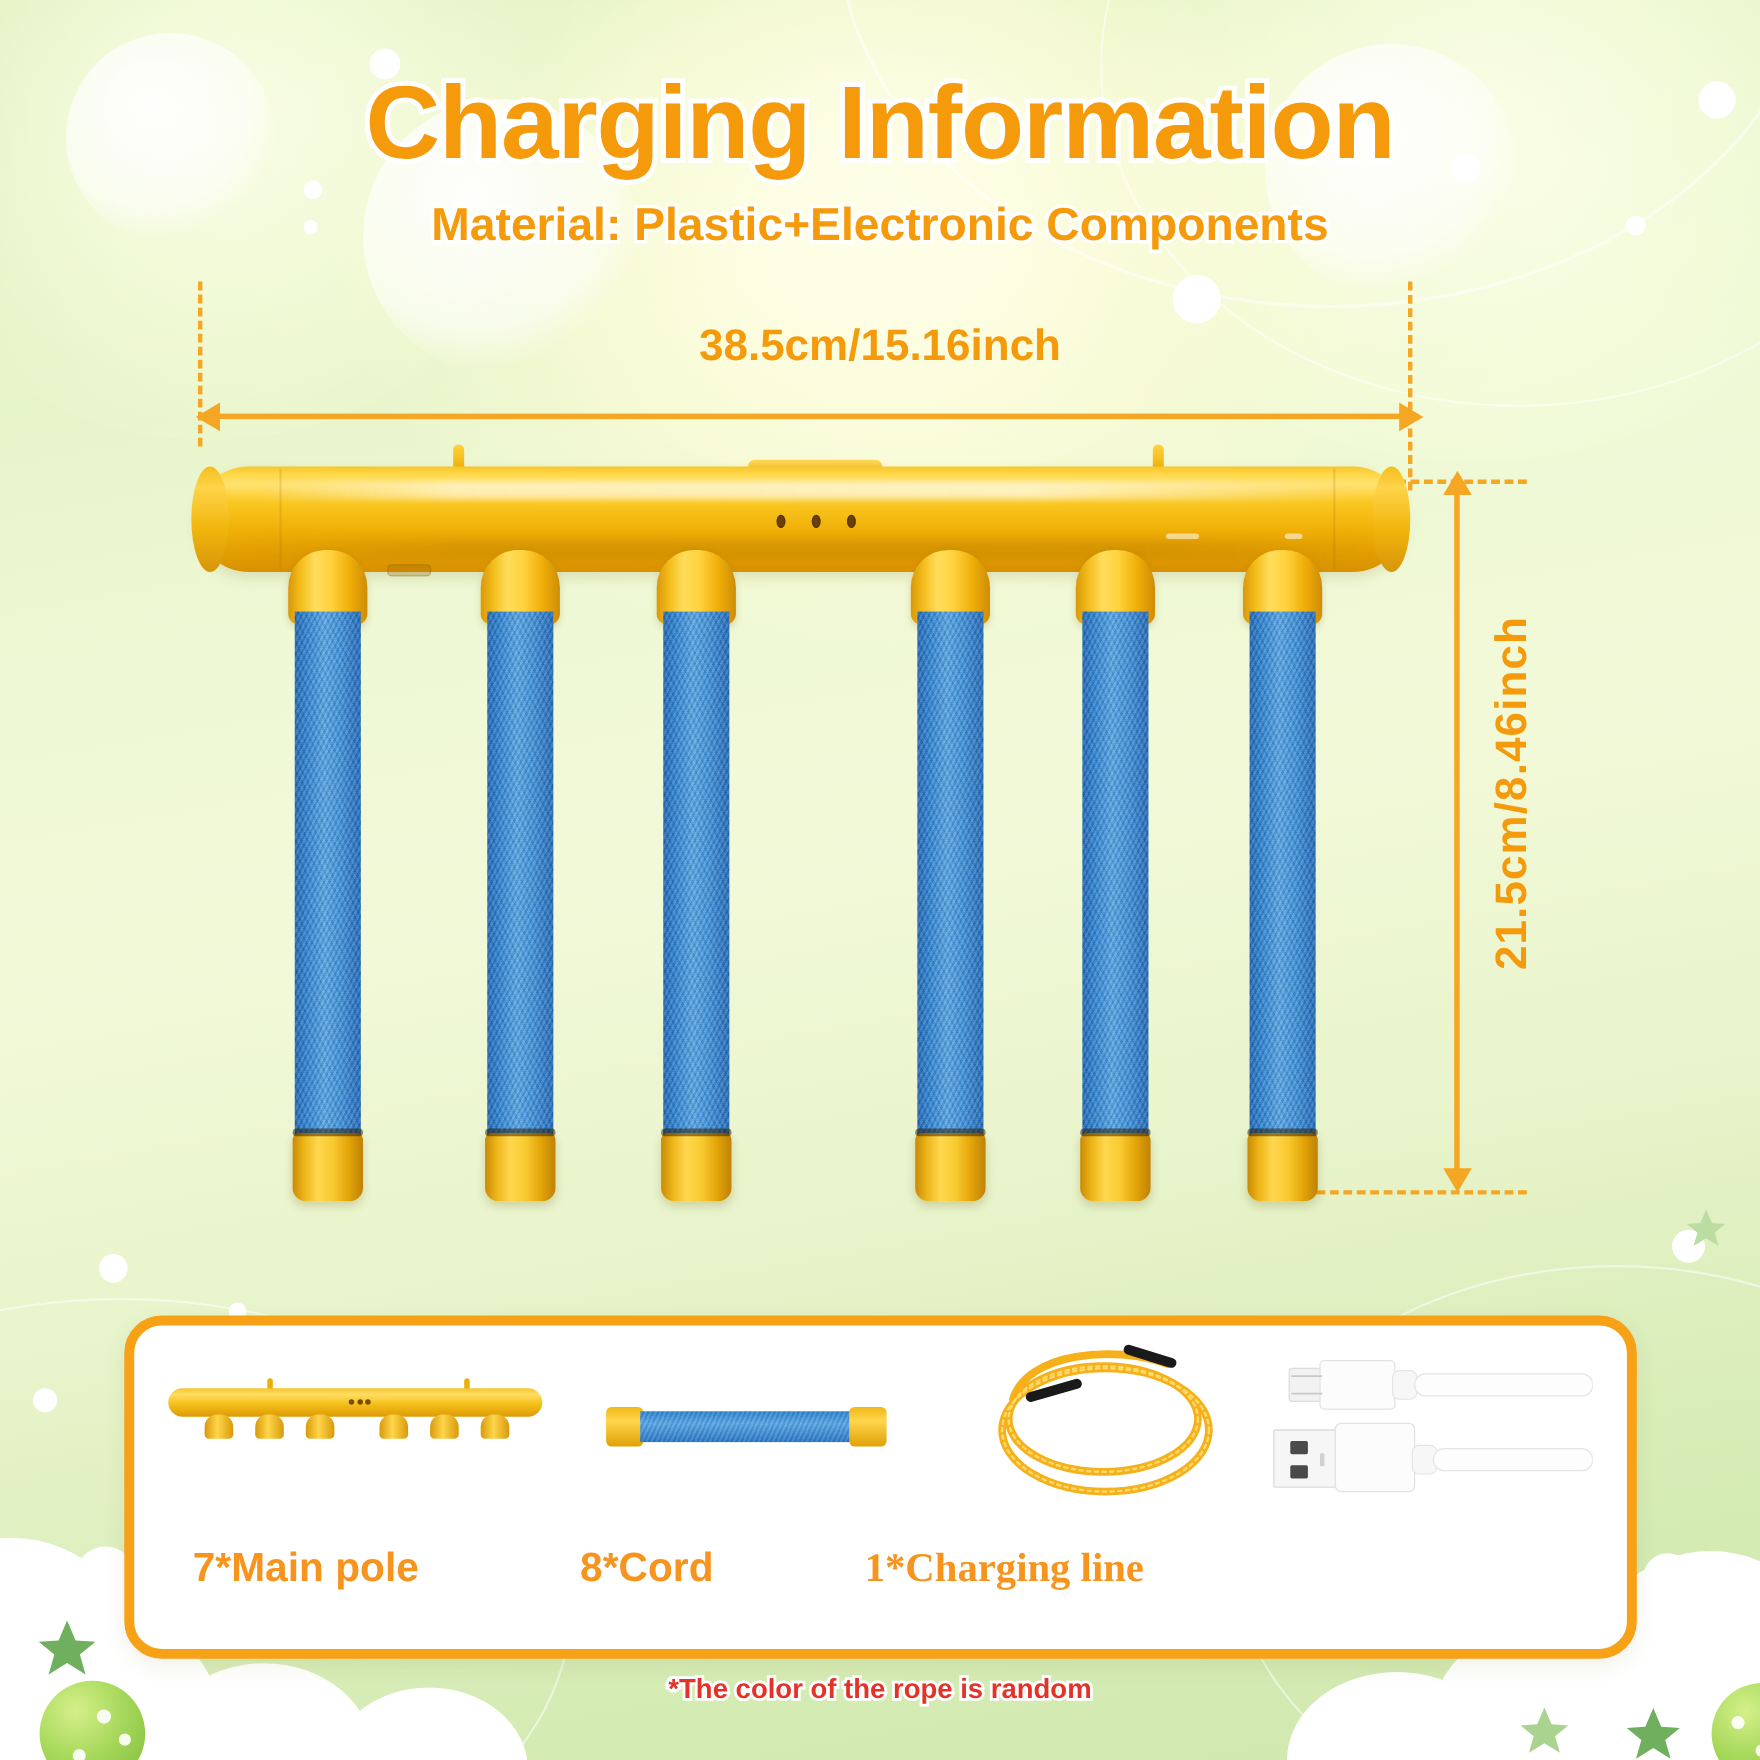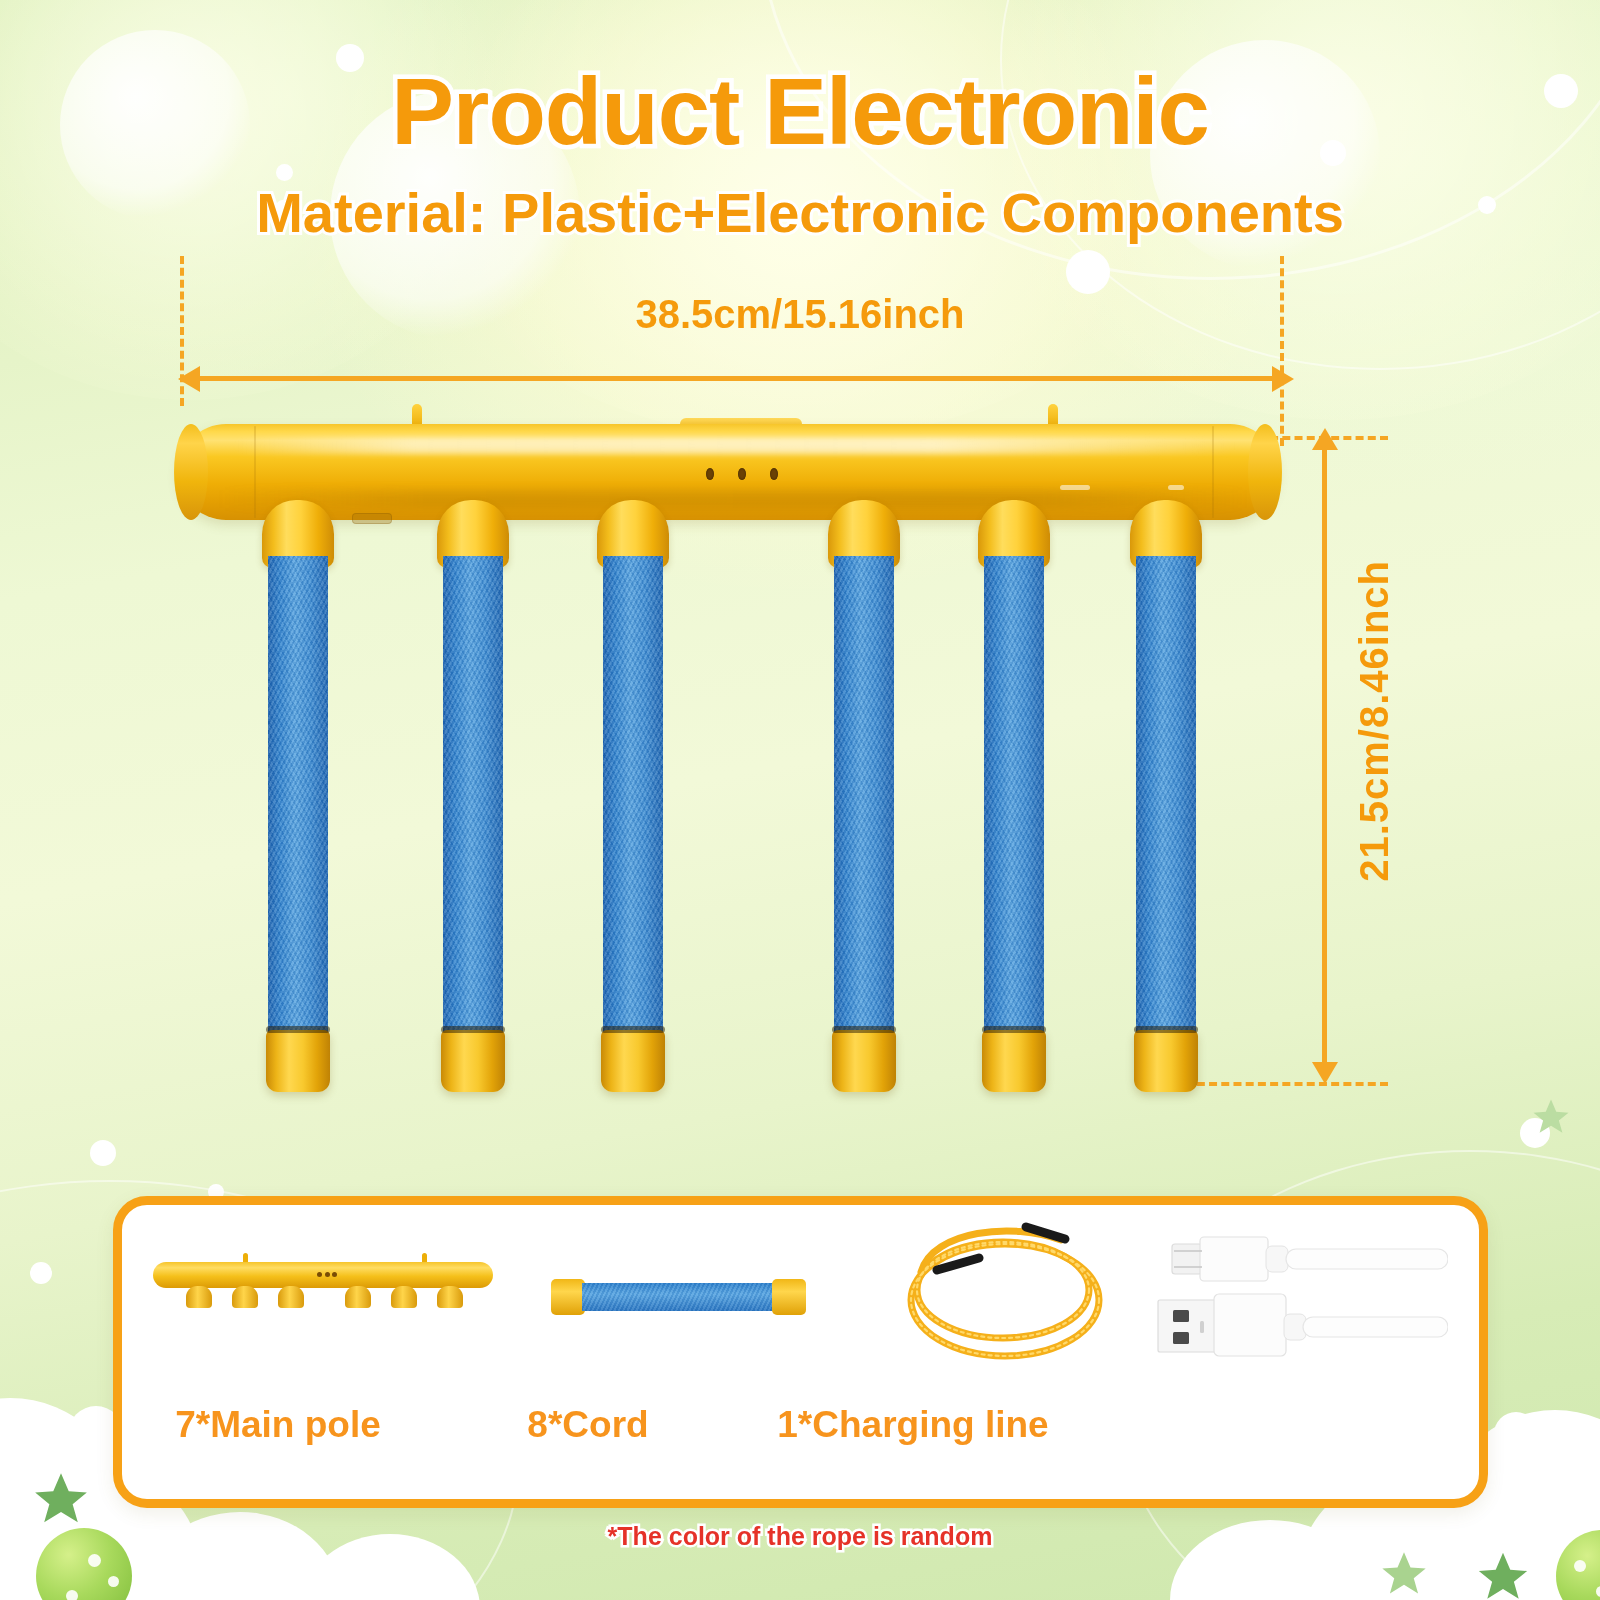--- a/index.html
+++ b/index.html
@@ -39,21 +39,21 @@
     text-align: center;
     font-size: 94px; font-weight: 700; letter-spacing: -1px;
     color: #F59A0B;
     -webkit-text-stroke: 9px #ffffff;
     paint-order: stroke fill;
     white-space: nowrap;
   }
   .subtitle {
     position: absolute; left: 0; right: 0; top: 180px;
     text-align: center;
-    font-size: 56px; font-weight: 700;
+    font-size: 42px; font-weight: 700;
     color: #F59A0B;
     -webkit-text-stroke: 6px #ffffff;
     paint-order: stroke fill;
     white-space: nowrap;
   }
 
   
   .dashv { position: absolute; width: 0; border-left: 4px dashed #F5A623; }
   .dashh { position: absolute; height: 0; border-top: 4px dashed #F5A623; }
 
@@ -245,21 +245,21 @@
       <div class="dot" style="left:52px; top:26px; width:13px; height:13px;"></div>
       <div class="dot" style="left:72px; top:48px; width:11px; height:11px;"></div>
       <div class="dot" style="left:30px; top:62px; width:12px; height:12px;"></div>
     </div>
     <div class="ball" style="left:1556px; top:1530px; width:92px; height:92px;">
       <div class="dot" style="left:18px; top:30px; width:12px; height:12px;"></div>
       <div class="dot" style="left:40px; top:56px; width:11px; height:11px;"></div>
     </div>
   </div>
 
-  <div class="title">Product Electronic</div>
+  <div class="title">Charging Information</div>
   <div class="subtitle">Material: Plastic+Electronic Components</div>
 
   <div>
 
     <div class="dashv" style="left:180px; top:256px; height:150px;"></div>
 
     <div class="dashv" style="left:1280px; top:256px; height:190px;"></div>
 
     <div class="dimline-h" style="left:188px; top:376px; width:1086px;"></div>
     <div class="arrow left" style="left:178px;  top:366px;"></div>
@@ -386,18 +386,18 @@
       <rect x="25" y="110" width="16" height="12" rx="1.5" fill="#4a4a4a"></rect>
       <rect x="52" y="99" width="4" height="12" rx="1.5" fill="#d0d0d0"></rect>
       <rect x="136" y="92" width="22" height="26" rx="6" fill="#f7f7f7" stroke="#e4e4e4" stroke-width="1"></rect>
       <rect x="155" y="95" width="145" height="20" rx="10" fill="#fdfdfd" stroke="#e6e6e6" stroke-width="1.2"></rect>
     </g>
   </svg>
 
   <div class="card-labels">
     <div class="card-label" style="width:330px;">7*Main pole</div>
     <div class="card-label" style="width:290px;">8*Cord</div>
-    <div class="card-label" style="width:360px;">1*Charging line</div>
+    <div class="card-label" style="width:360px;font-family:Liberation Serif, serif;">1*Charging line</div>
   </div>
 
   <div class="note">*The color of the rope is random</div>
 
 </div>
 
 </body></html>

